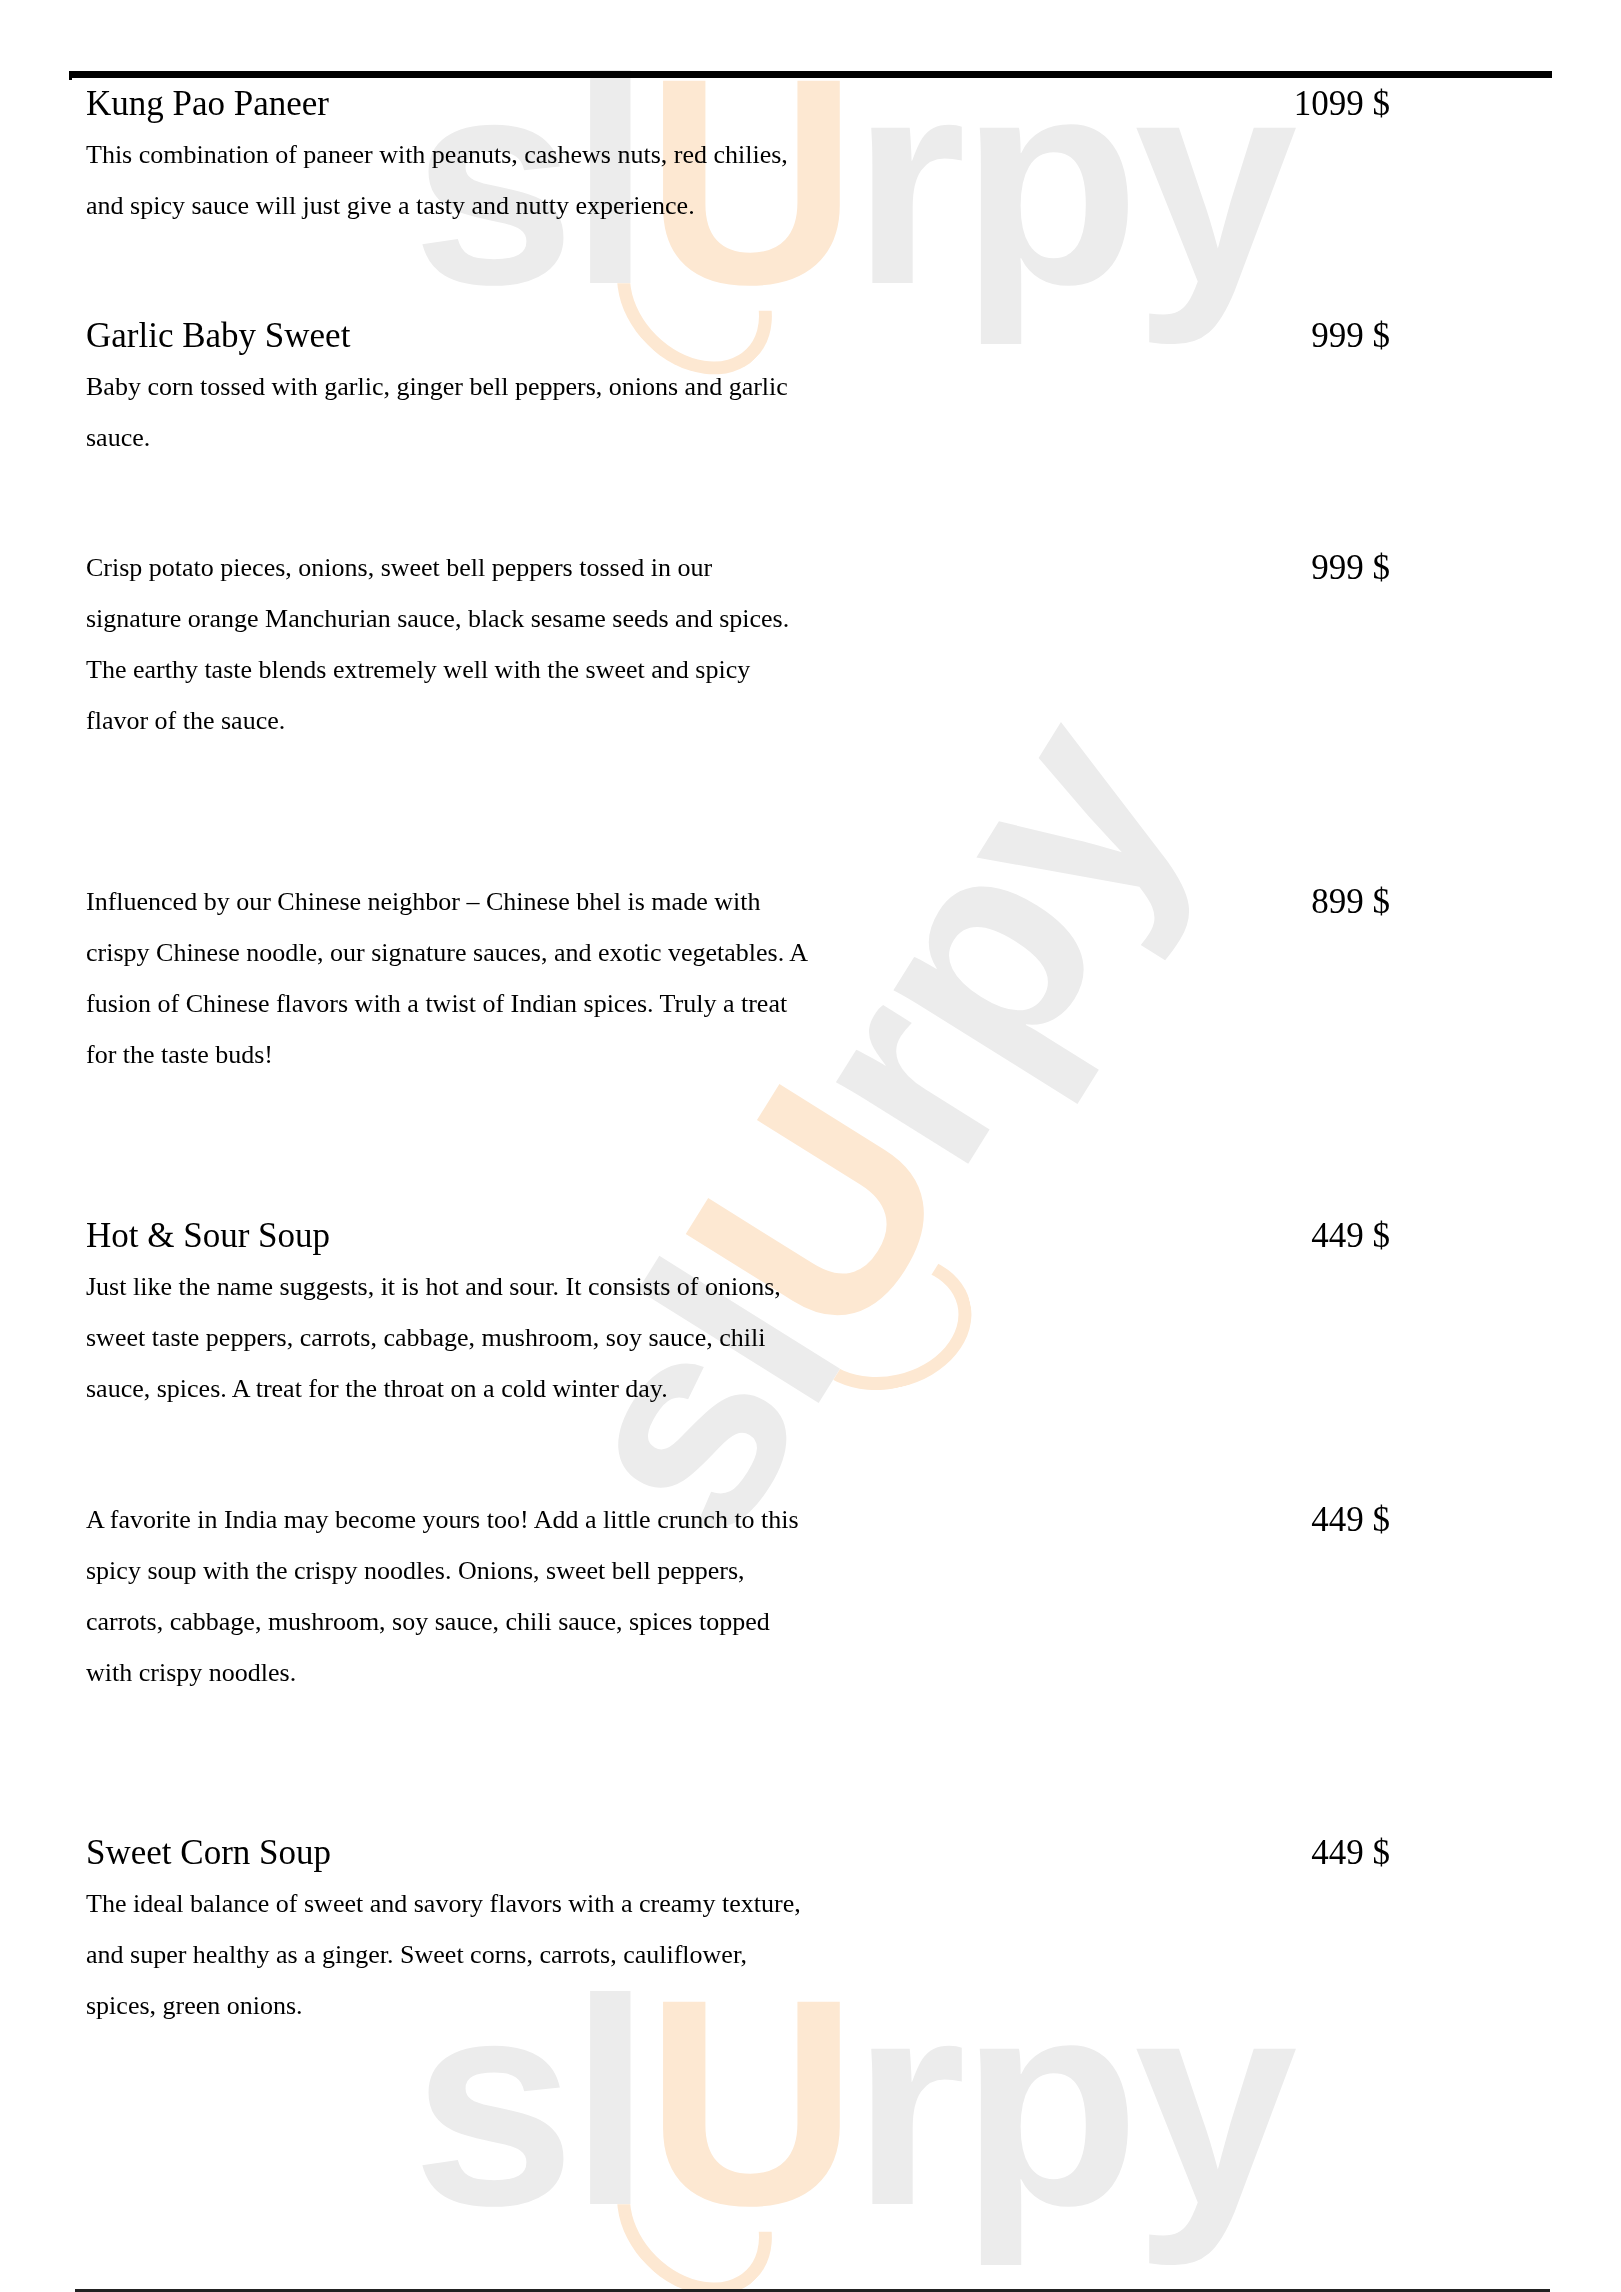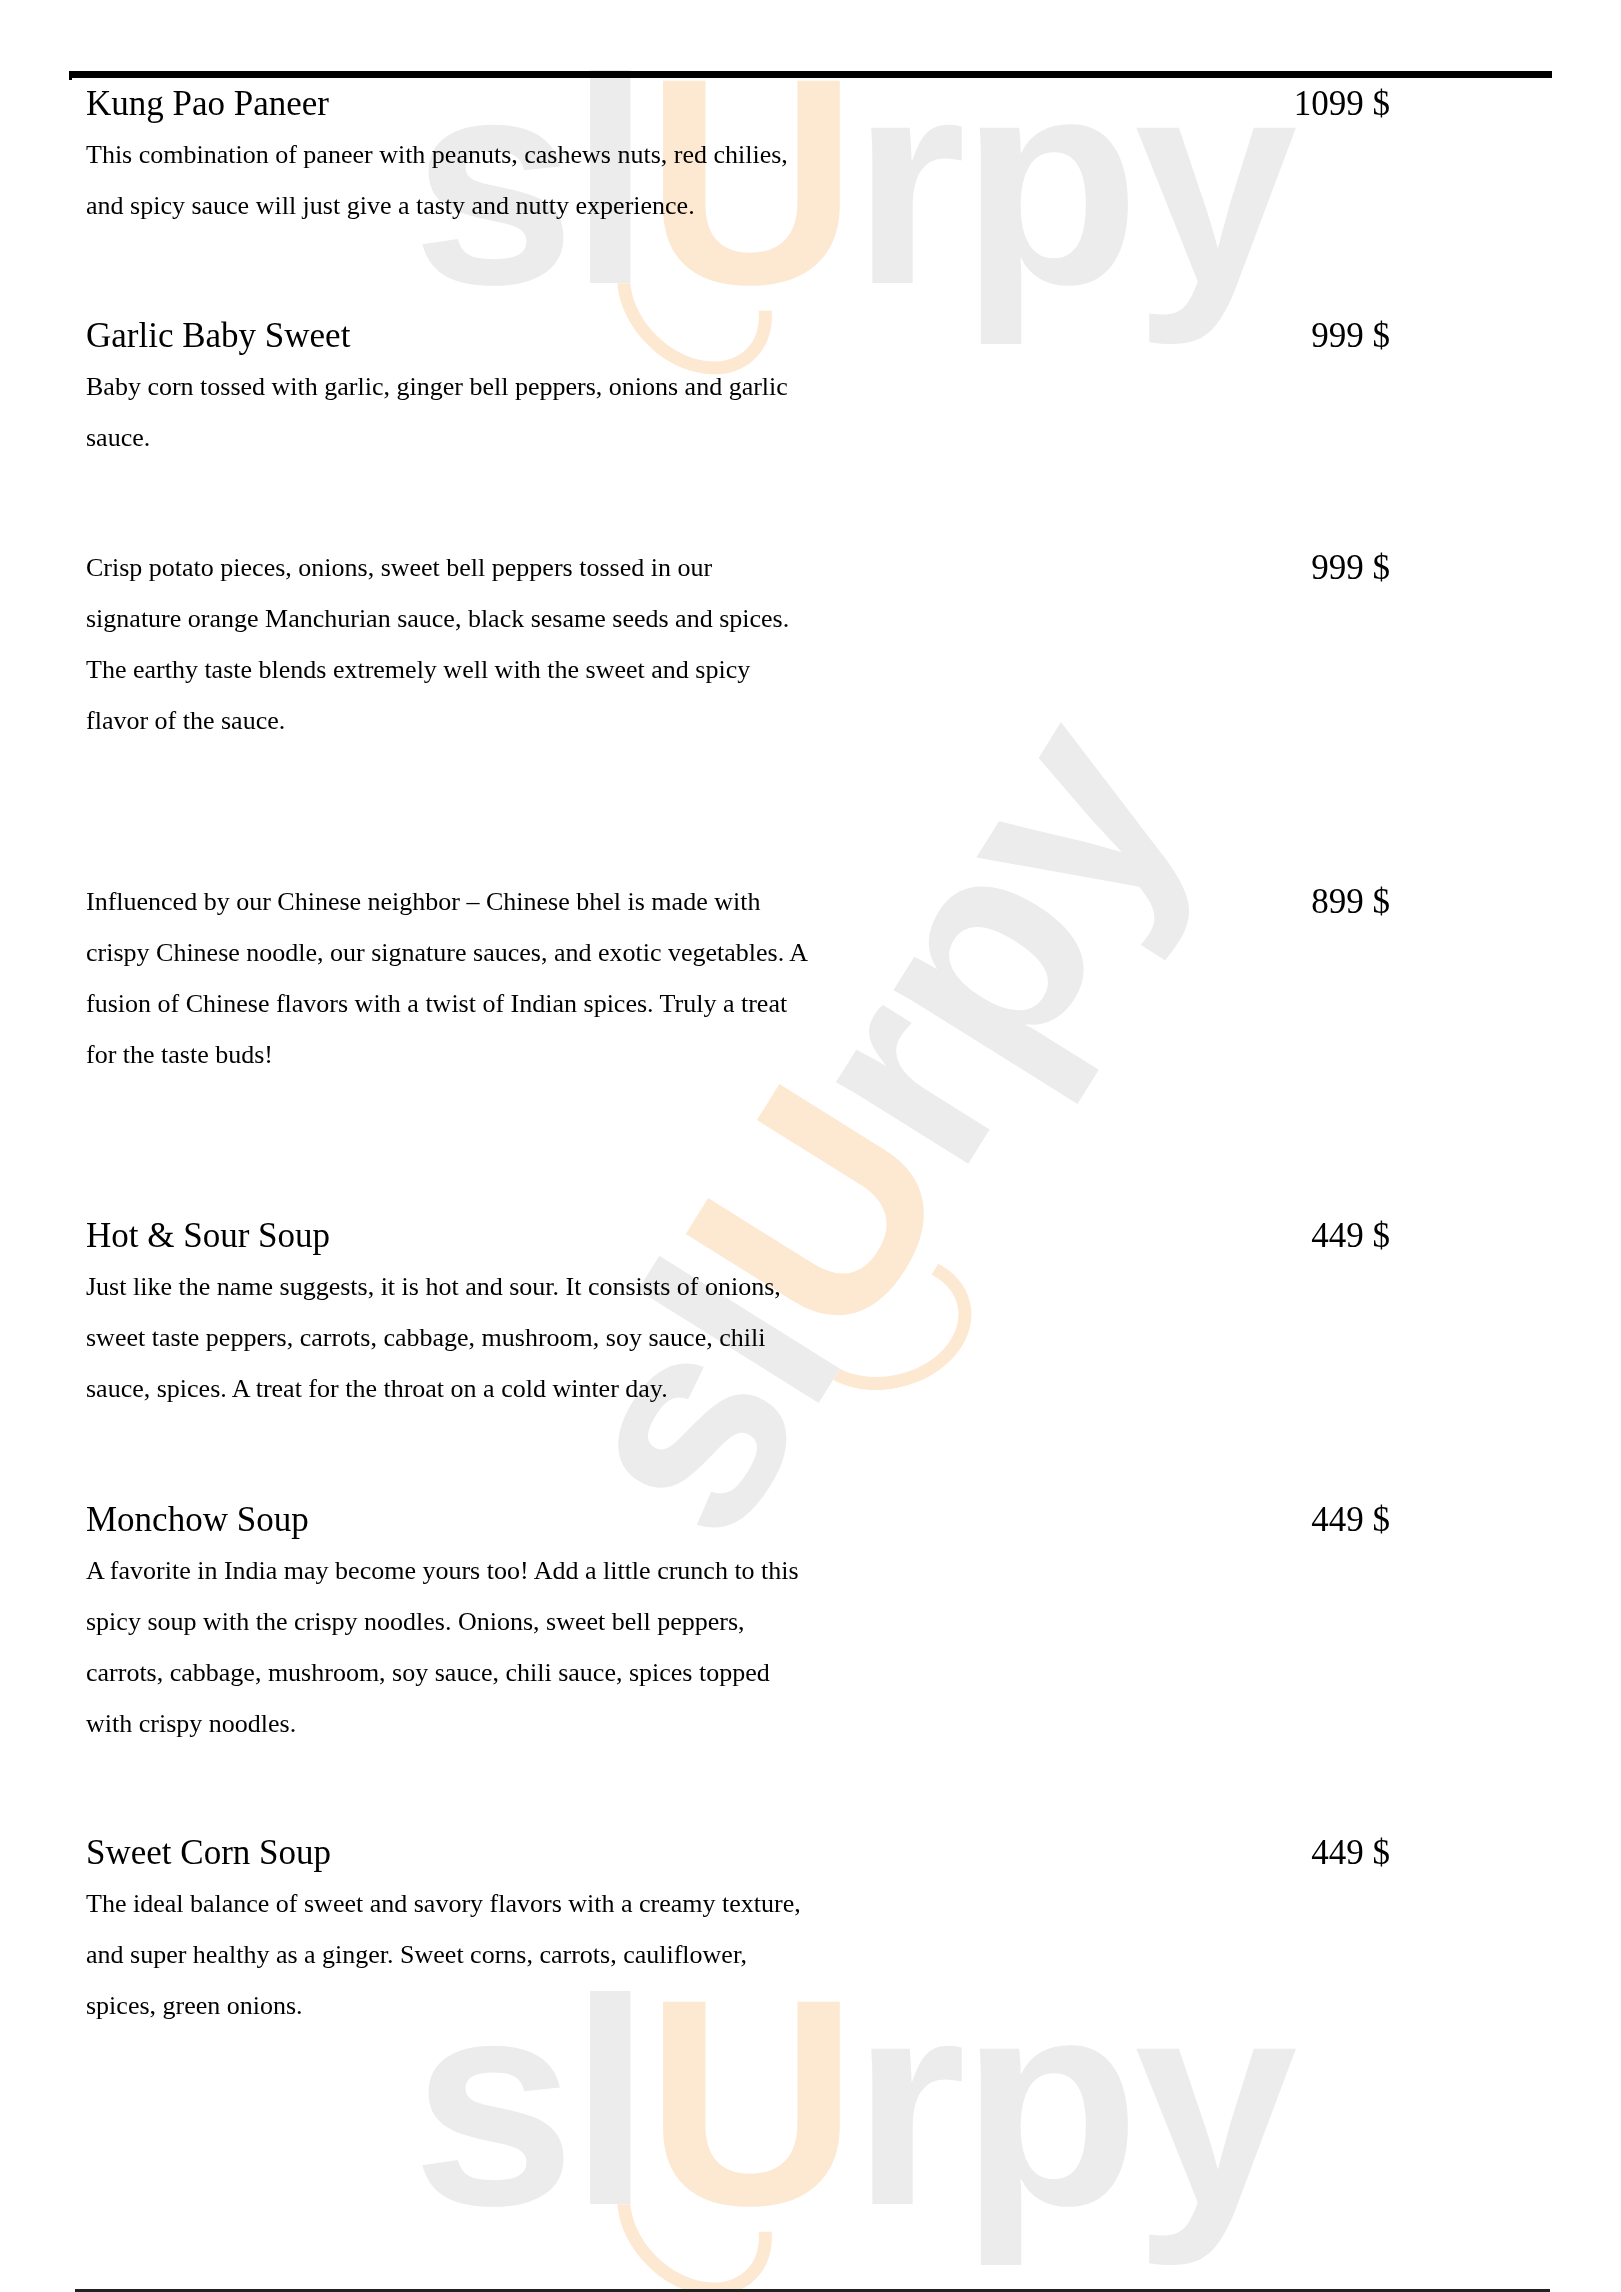--- a/index.html
+++ b/index.html
@@ -161,21 +161,20 @@
 
   <div class="item" style="top:1210px;">
     <div class="item-name">Hot &amp; Sour Soup</div>
     <div class="item-price">449 $</div>
     <div class="item-desc">Just like the name suggests, it is hot and sour. It consists of onions,
 sweet taste peppers, carrots, cabbage, mushroom, soy sauce, chili
 sauce, spices. A treat for the throat on a cold winter day.</div>
   </div>
 
   <div class="item" style="top:1494px;">
-    <div class="item-name">Monchow Soup</div>
     <div class="item-price">449 $</div>
     <div class="item-desc">A favorite in India may become yours too! Add a little crunch to this
 spicy soup with the crispy noodles. Onions, sweet bell peppers,
 carrots, cabbage, mushroom, soy sauce, chili sauce, spices topped
 with crispy noodles.</div>
   </div>
 
   <div class="item" style="top:1827px;">
     <div class="item-name">Sweet Corn Soup</div>
     <div class="item-price">449 $</div>

